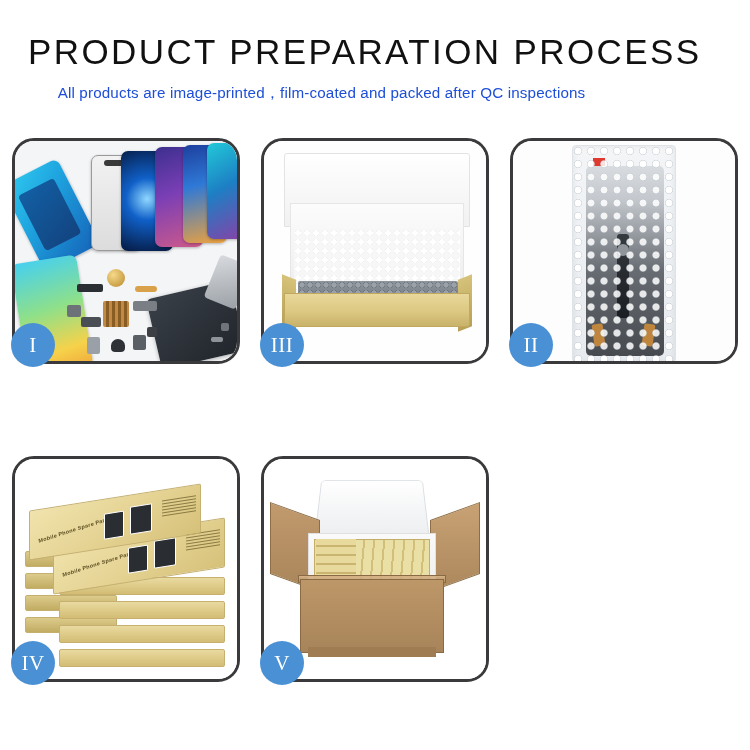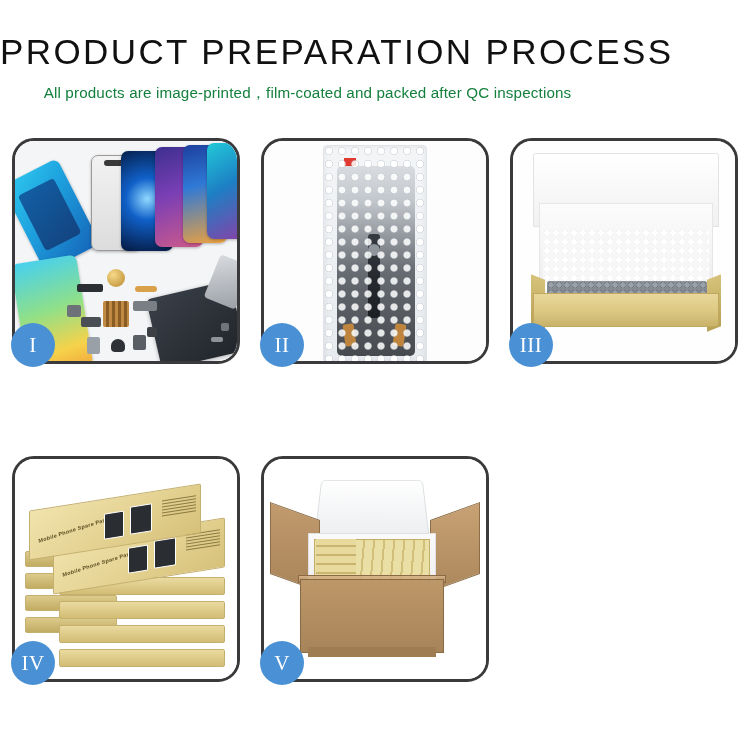--- a/index.html
+++ b/index.html
@@ -2,38 +2,38 @@
 <html><head>
 <meta charset="utf-8">
 <style>
   * { margin:0; padding:0; box-sizing:border-box; }
   html, body {
     width:750px; height:750px;
     background:#ffffff;
     font-family:"Liberation Sans", sans-serif;
     overflow:hidden;
   }
-  .page { position:relative; width:615px; height:750px; background:#fff; }
+  .page { position:relative; width:615px; height:750px; background:#fff;padding-left:28px; }
 
   
   .header { padding-top:34px; text-align:center; }
   .title {
     font-family:"Liberation Sans", sans-serif;
     font-size:35px;
     font-weight:500;
     letter-spacing:2.4px;
     color:#111111;
     line-height:1.05;
     white-space:nowrap;
   }
   .subtitle {
     margin-top:12px;
     font-size:15.2px;
     font-weight:400;
-    color:#15803d;
+    color:#1d4ed8;
     letter-spacing:0.15px;
     white-space:nowrap;
   }
 
   
   .grid {
     position:absolute;
     left:12px; top:138px;
     width:726px; height:545px;
     display:grid;
@@ -273,48 +273,48 @@
         <div class="chip c9"></div>
         <div class="chip c10"></div>
         <div class="chip c11"></div>
         <div class="chip c12"></div>
         <div class="chip c13"></div>
       </div>
       <div class="badge">I</div>
     </div>
 
     <div class="panel">
+      <div class="panel-inner p3">
+        <div class="b3-lid"></div>
+        <div class="b3-back"></div>
+        <div class="b3-foam"></div>
+        <div class="b3-fill"></div>
+        <div class="b3-side-l"></div>
+        <div class="b3-side-r"></div>
+        <div class="b3-front"></div>
+      </div>
+      <div class="badge">III</div>
+    </div>
+
+    <div class="panel">
       <div class="panel-inner p2">
         <div class="bag">
           <div class="bag-item"></div>
           <div class="flex"></div>
           <div class="flex-dot"></div>
           <div class="tab-l"></div>
           <div class="tab-r"></div>
           <div class="red-tag"></div>
           <div class="bag-overlay"></div>
         </div>
       </div>
       <div class="badge">II</div>
     </div>
 
     <div class="panel">
-      <div class="panel-inner p3">
-        <div class="b3-lid"></div>
-        <div class="b3-back"></div>
-        <div class="b3-foam"></div>
-        <div class="b3-fill"></div>
-        <div class="b3-side-l"></div>
-        <div class="b3-side-r"></div>
-        <div class="b3-front"></div>
-      </div>
-      <div class="badge">III</div>
-    </div>
-
-    <div class="panel">
       <div class="panel-inner p4">
         <div class="stack">
 
           <div class="bx bx-side" style="left:2px;  top:78px;  width:92px; height:16px;"></div>
           <div class="bx bx-side" style="left:2px;  top:100px; width:92px; height:16px;"></div>
           <div class="bx bx-side" style="left:2px;  top:122px; width:92px; height:16px;"></div>
           <div class="bx bx-side" style="left:2px;  top:144px; width:92px; height:16px;"></div>
 
           <div class="bx bx-front" style="left:36px; top:104px; width:166px; height:18px;"></div>
           <div class="bx bx-front" style="left:36px; top:128px; width:166px; height:18px;"></div>

